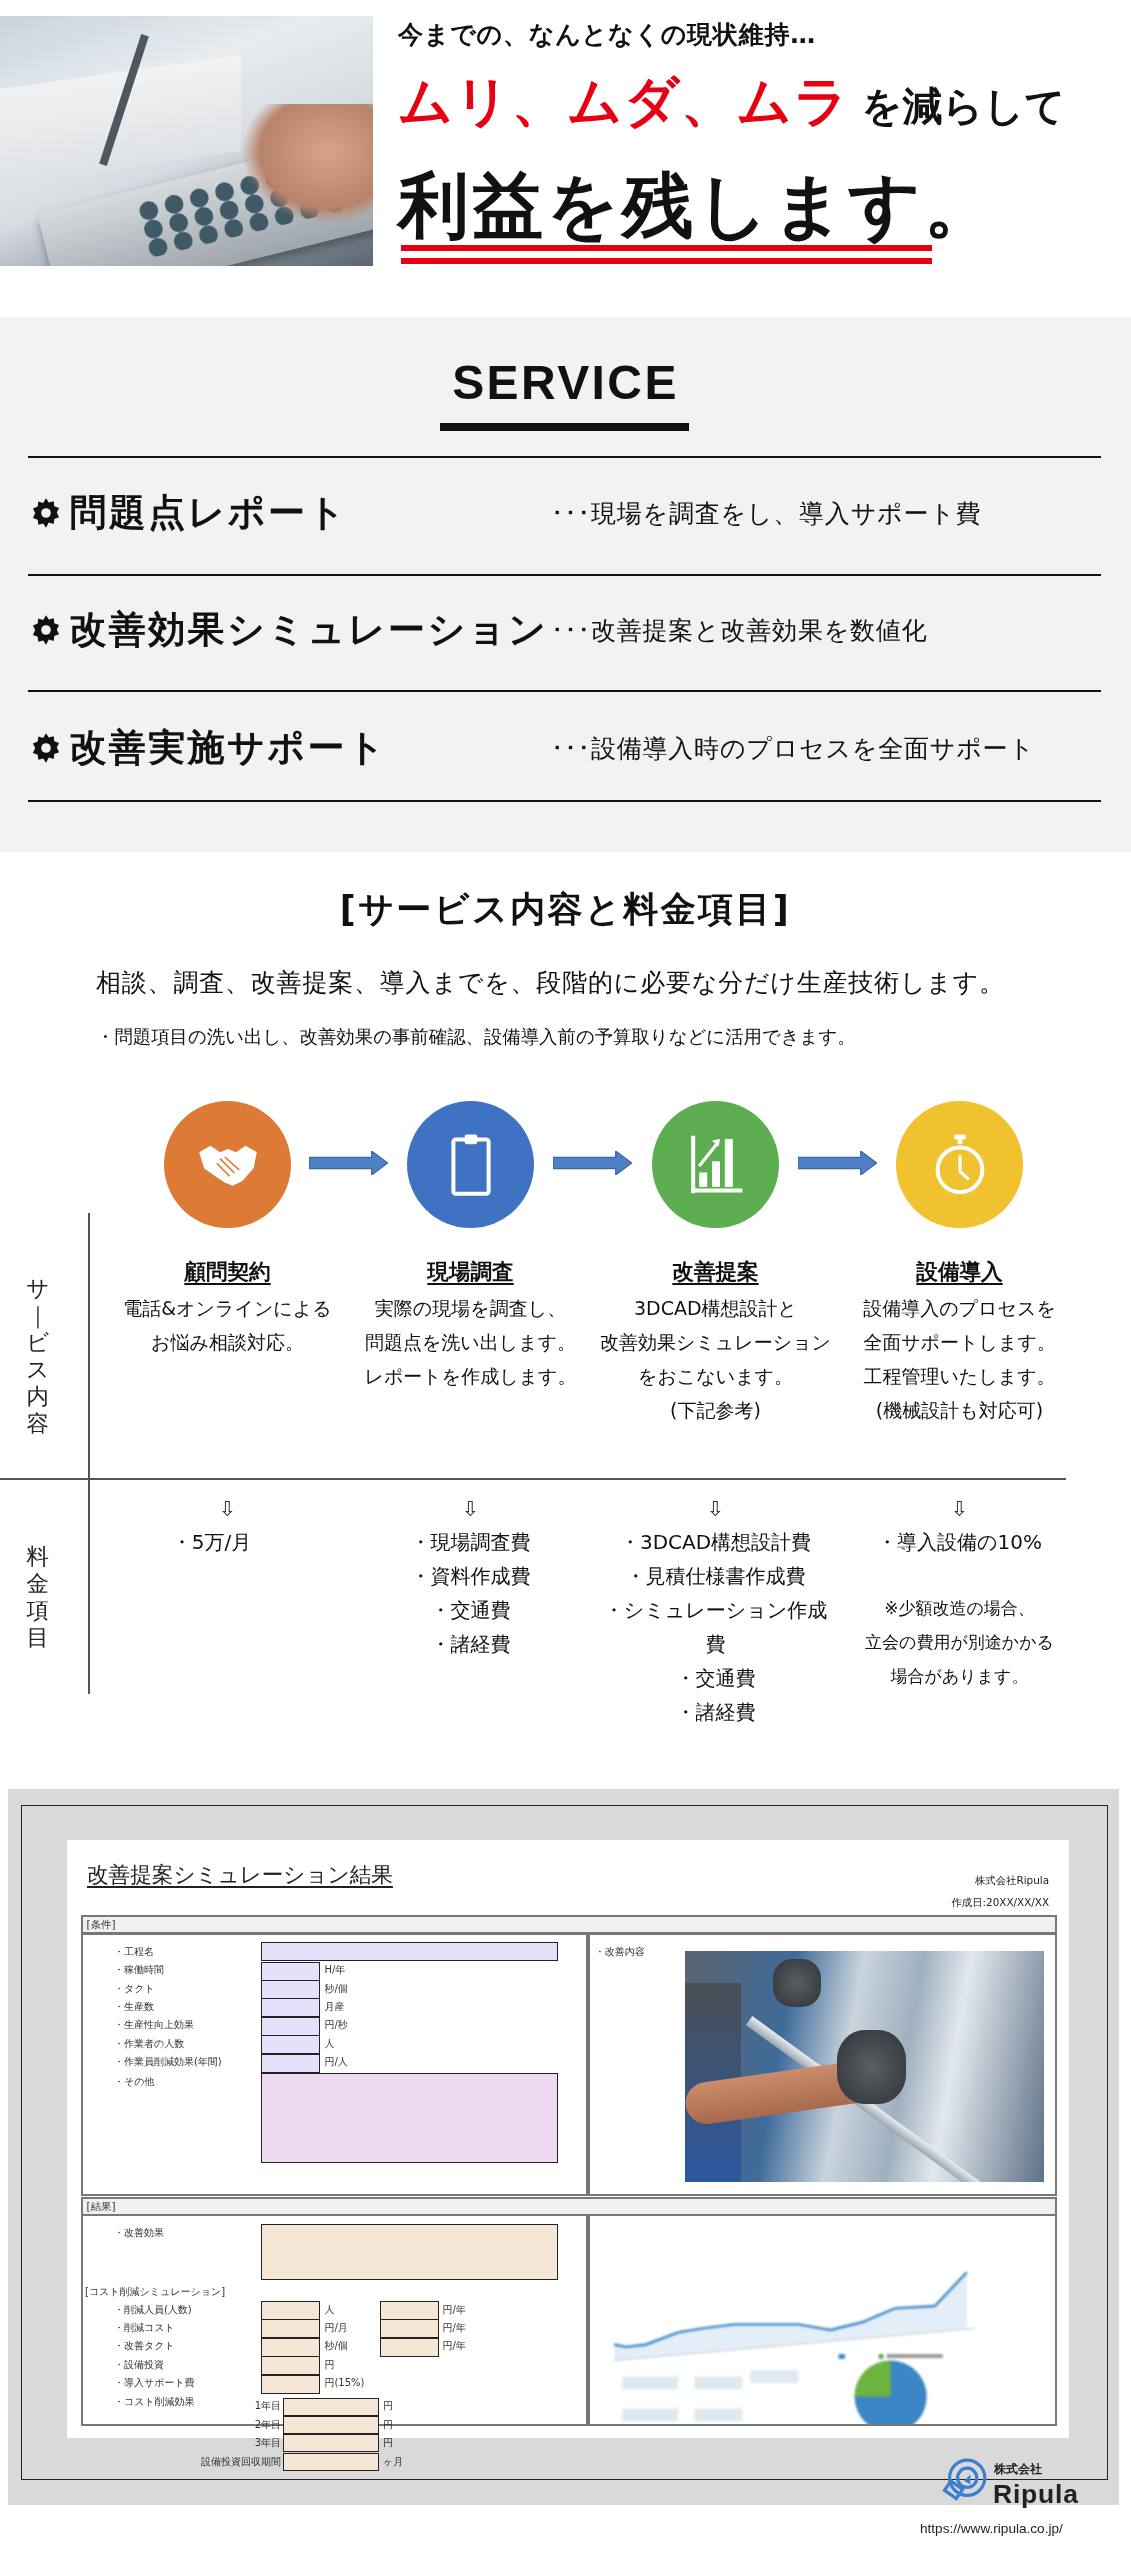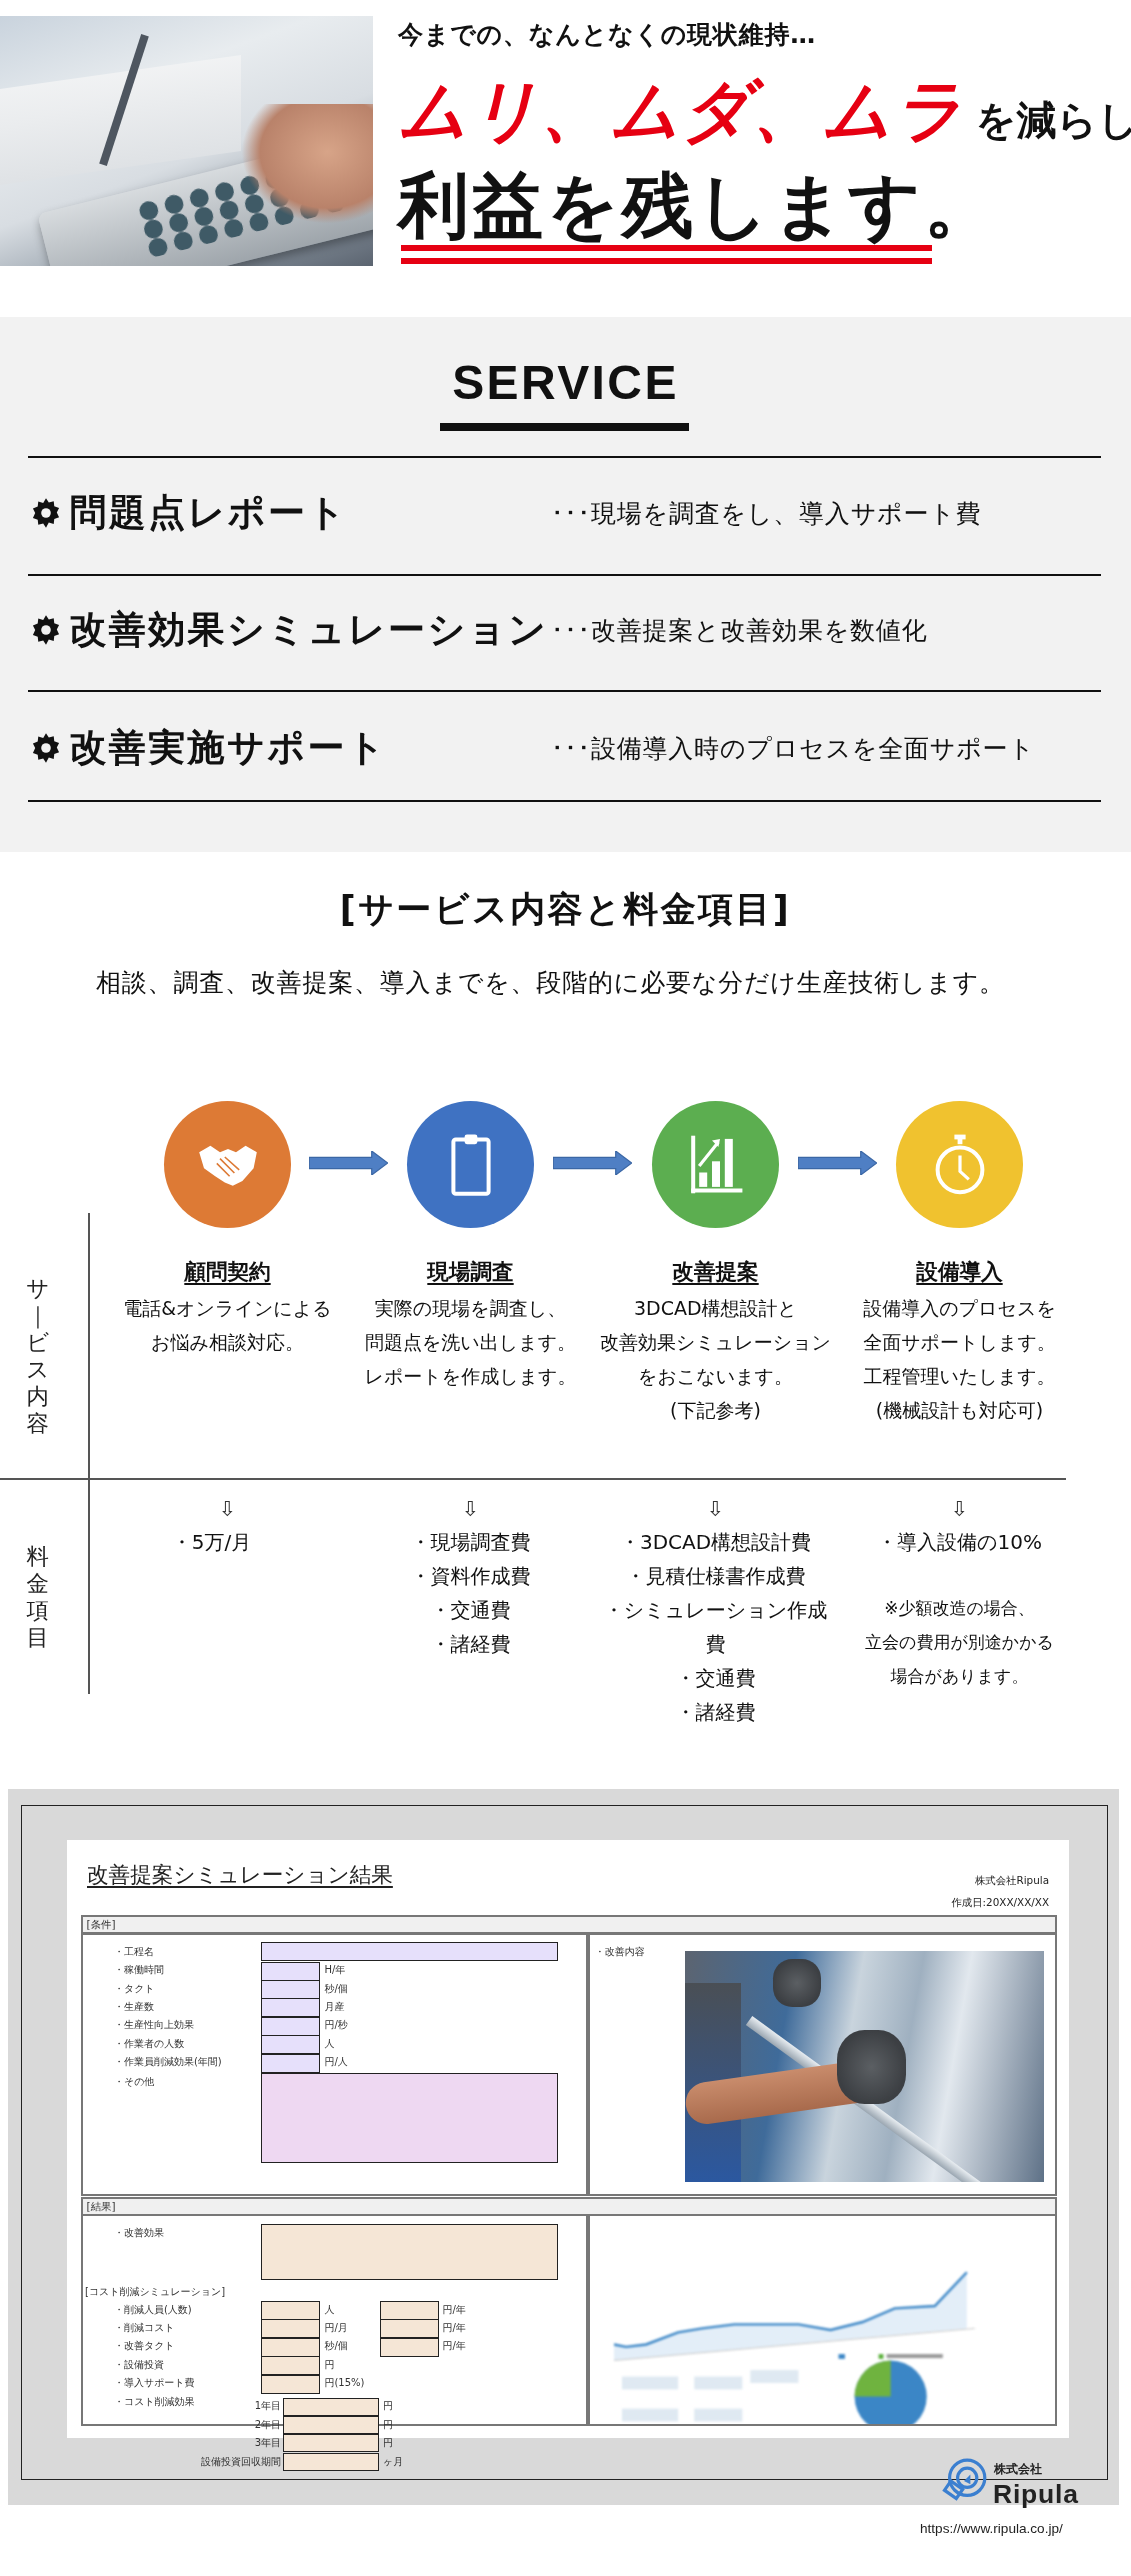--- a/index.html
+++ b/index.html
@@ -13,21 +13,21 @@
   .hero-photo .paper { position: absolute; left: 0; top: 56px; width: 241px; height: 96px; background: linear-gradient(180deg,#f2f3f4,#dfe2e5); transform: skewY(-8deg); opacity: .9; }
   .hero-photo .calc { position: absolute; left: 44px; top: 156px; width: 337px; height: 96px; background: linear-gradient(180deg,#d7dbde,#9ea5ab); border-radius: 8px; transform: rotate(-14deg); box-shadow: 0 4.8px 9.6px rgba(0,0,0,.35); }
   .hero-photo .keys { position: absolute; left: 96px; top: 14.4px; width: 208px; height: 56px;
     background-image: radial-gradient(circle at 50% 50%, #3f5a66 55%, transparent 60%);
     background-size: 26px 19px; }
   .hero-photo .hand { position: absolute; left: 241px; top: 88px; width: 144px; height: 120px; background: radial-gradient(ellipse at 60% 40%, #d7a488 0%, #b9826a 55%, transparent 70%); }
   .hero-photo .pen { position: absolute; left: 120px; top: 16px; width: 8px; height: 136px; background: #4e5660; transform: rotate(18deg); }
 
   .hero-sub { position: absolute; left: 398px; top: 17.6px; font-size: 25px; font-weight: bold; letter-spacing: 0.8px; color: #111; }
   .hero-line1 { position: absolute; left: 398px; top: 66px; white-space: nowrap; }
-  .hero-red { font-size: 68px; font-weight: bold; color: #e60012; letter-spacing: 1.6px; font-style: italic; }
+  .hero-red { font-size: 54px; font-weight: bold; color: #e60012; letter-spacing: 1.6px; }
   .hero-black-small { font-size: 40px; font-weight: bold; color: #111; margin-left: 11.2px; }
   .hero-line2 { position: absolute; left: 398px; top: 159px; font-size: 71px; font-weight: bold; color: #111; letter-spacing: 3.2px; }
   .hero-underline { position: absolute; left: 401px; width: 531px; height: 5.6px; background: #e60012; }
   .hero-underline.u1 { top: 245px; }
   .hero-underline.u2 { top: 258px; }
 
   
   .service { position: absolute; left: 0; top: 317px; width: 1131px; height: 536px; background: #f2f2f2; }
   .service-title { position: absolute; left: 0; right: 0; top: 38px; text-align: center; font-size: 48px; font-weight: bold; letter-spacing: 2.4px; font-family: "Liberation Sans", sans-serif; }
   .service-title-bar { position: absolute; left: 440px; width: 249px; height: 8px; top: 106px; background: #111; }
@@ -149,20 +149,21 @@
     </span>
     <span class="name">改善実施サポート</span>
     <span class="desc">･･･設備導入時のプロセスを全面サポート</span>
   </div>
   <div class="service-rule" style="top:483px"></div>
 </section>
 
 <section class="process">
   <div class="proc-title">[サービス内容と料金項目]</div>
   <div class="proc-lead">相談、調査、改善提案、導入までを、段階的に必要な分だけ生産技術します。</div>
+  <div class="proc-note">・問題項目の洗い出し、改善効果の事前確認、設備導入前の予算取りなどに活用できます。</div>
 
   <div class="circle" style="left:164px;background:#dd7a35">
     <svg width="64" height="48" viewBox="0 0 80 60">
         <path fill="#fff" d="M4 14 L18 6 L30 14 L40 10 L50 14 L62 6 L76 14 L72 34 L58 50 L46 56 L36 52 L24 44 L10 34 Z"></path>
         <path stroke="#dd7a35" stroke-width="2" fill="none" d="M30 22 L48 40 M36 20 L54 36 M26 28 L42 44"></path>
       </svg>
   </div>
   <div class="arrow-right" style="left:309px"><svg width="79" height="24" viewBox="0 0 98 30">
         <path d="M0 8 H78 V0 L98 15 L78 30 V22 H0 Z" fill="#4f7fc4" stroke="#3b67a5" stroke-width="1.5"></path>
       </svg></div>

